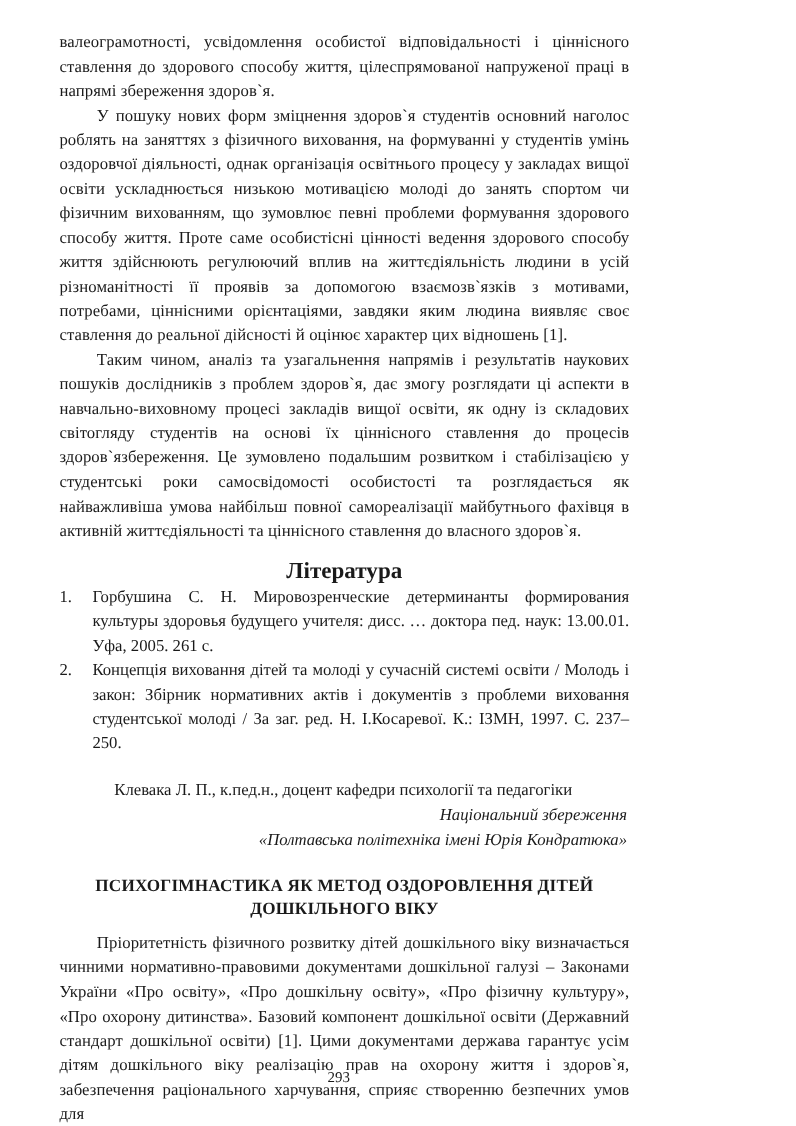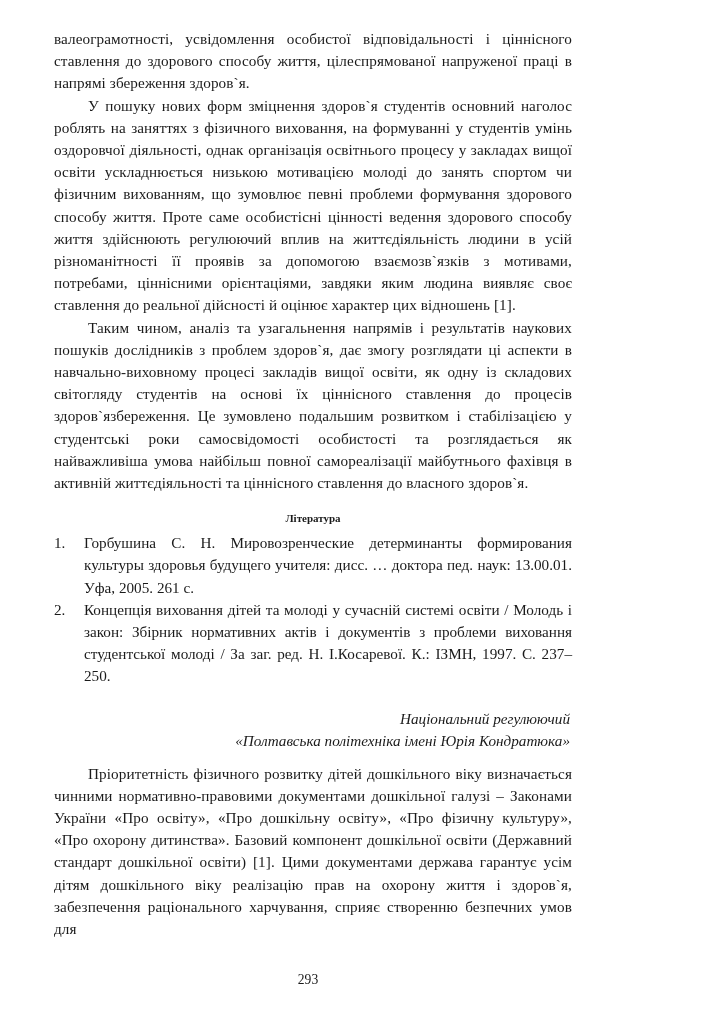--- a/index.html
+++ b/index.html
@@ -29,21 +29,21 @@
     text-align: justify;
     text-justify: inter-word;
     letter-spacing: 0.1px;
   }
   .indent {
     text-indent: 34px;
   }
   .section-title {
     margin: 14px 0 4px 0;
     text-align: center;
-    font-size: 11px;
+    font-size: 21px;
     font-weight: bold;
     line-height: 20px;
   }
   .ref-list {
     margin: 0;
     padding: 0;
     list-style: none;
   }
   .ref-item {
     position: relative;
@@ -110,21 +110,23 @@
       <span class="ref-num">1.</span>
       <span>Горбушина С. Н. Мировозренческие детерминанты формирования культуры здоровья будущего учителя: дисс. … доктора пед. наук: 13.00.01. Уфа, 2005. 261 с.</span>
     </li>
     <li class="ref-item">
       <span class="ref-num">2.</span>
       <span>Концепція виховання дітей та молоді у сучасній системі освіти / Молодь і закон: Збірник нормативних актів і документів з проблеми виховання студентської молоді / За заг. ред. Н. І.Косаревої. К.: ІЗМН, 1997. С. 237–250.</span>
     </li>
   </ul>
 
   <div class="author-block">
-    <div class="author-line italic">Національний регулюючий</div>
+    <div class="author-line center-ish">Клевака Л. П., к.пед.н., доцент кафедри психології та педагогіки</div>
+    <div class="author-line italic">Національний збереження</div>
     <div class="author-line italic">«Полтавська політехніка імені Юрія Кондратюка»</div>
   </div>
 
+  <h1 class="article-title">ПСИХОГІМНАСТИКА ЯК МЕТОД ОЗДОРОВЛЕННЯ ДІТЕЙ ДОШКІЛЬНОГО ВІКУ</h1>
 
   <p class="para indent body-after-title">Пріоритетність фізичного розвитку дітей дошкільного віку визначається чинними нормативно-правовими документами дошкільної галузі – Законами України «Про освіту», «Про дошкільну освіту», «Про фізичну культуру», «Про охорону дитинства». Базовий компонент дошкільної освіти (Державний стандарт дошкільної освіти) [1]. Цими документами держава гарантує усім дітям дошкільного віку реалізацію прав на охорону життя і здоров`я, забезпечення раціонального харчування, сприяє створенню безпечних умов для</p>
 
   <div class="page-number">293</div>
 </div>
 
 </body></html>

